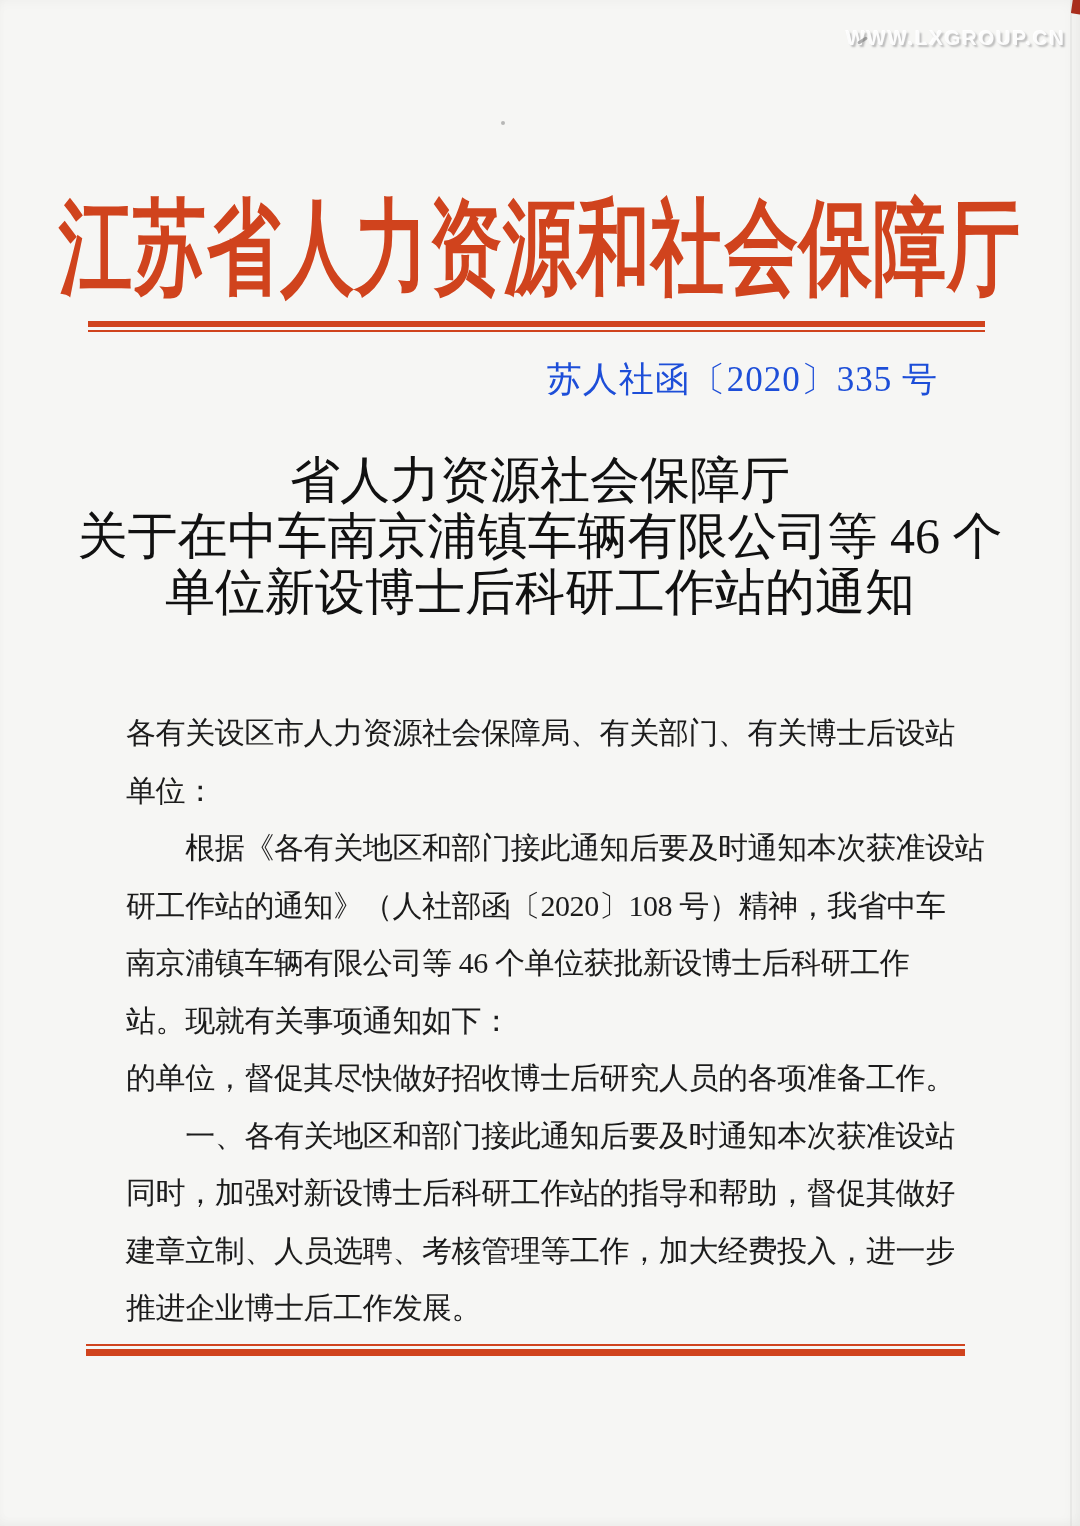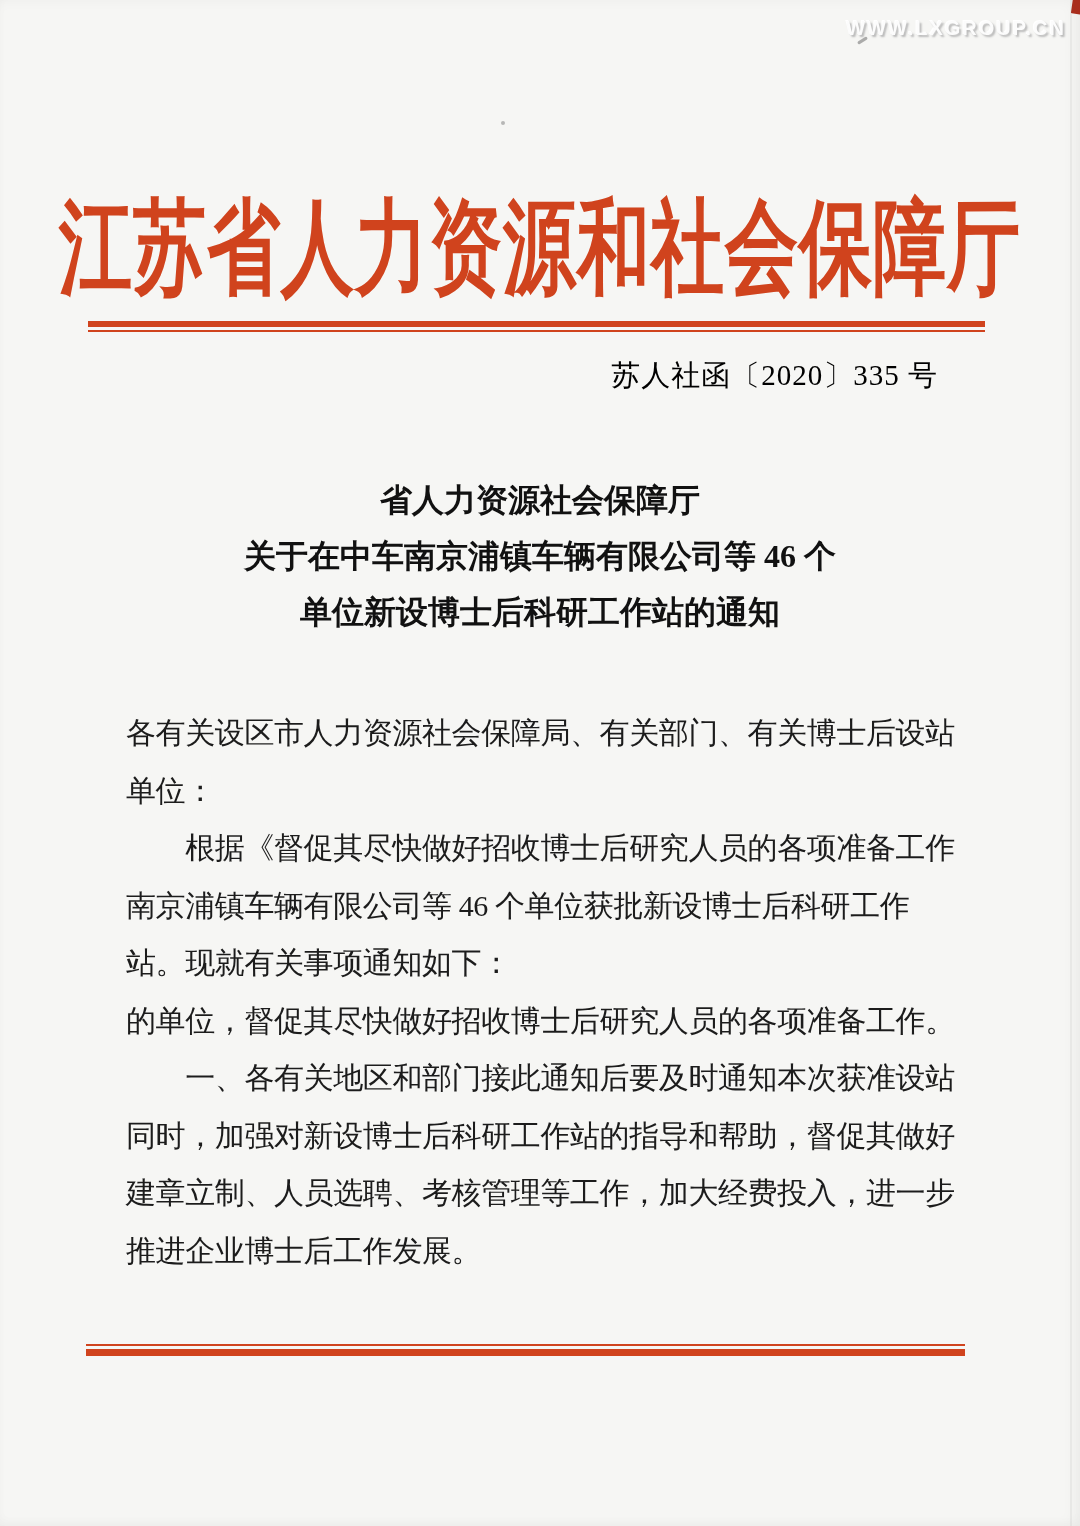--- a/index.html
+++ b/index.html
@@ -17,21 +17,21 @@
   }
   
   .watermark{
     position:absolute;top:12px;right:14px;text-align:right;
     font-family:"Liberation Sans","DejaVu Sans",sans-serif;font-weight:bold;
     color:#fcfcfc;
     text-shadow:2px 2px 2px #b9b9b9, -1px -1px 0 #ffffff, 0 0 1px #d8d8d8;
     user-select:none;
   }
   .watermark .company{font-size:37px;letter-spacing:3px;line-height:40px;}
-  .watermark .site{font-size:20px;letter-spacing:2px;line-height:24px;margin-top:4px;}
+  .watermark .site{font-size:20px;letter-spacing:2px;line-height:24px;margin-top:14px;}
   .corner-mark{
     position:absolute;top:-3px;right:-2px;width:10px;height:17px;
     background:#a92d1c;transform:rotate(8deg);border-radius:1px;
   }
   
   .speck-dash{
     position:absolute;top:39px;right:212px;width:11px;height:3px;
     background:rgba(110,110,110,0.55);transform:rotate(-32deg);border-radius:2px;
   }
   .speck-dot{
@@ -49,26 +49,26 @@
     letter-spacing:1px;line-height:73px;white-space:nowrap;
     transform:scaleY(1.42);transform-origin:center top;
   }
   .rule-top{position:absolute;top:321px;left:88px;width:897px;}
   .rule-top .thick{height:6px;background:var(--accent);}
   .rule-top .thin{height:2px;background:var(--accent);margin-top:3px;}
   
   .doc-number{
     position:absolute;top:356px;left:0;width:100%;
     text-align:right;padding-right:142px;
-    font-size:29px;color:#000000;letter-spacing:1px;white-space:nowrap;
+    font-size:35px;color:#1d4ed8;letter-spacing:1px;white-space:nowrap;
   }
   
   .doc-title{
-    position:absolute;top:472px;left:0;width:100%;text-align:center;
-    font-weight:bold;color:#111;font-size:32px;line-height:56px;white-space:nowrap;
+    position:absolute;top:452px;left:0;width:100%;text-align:center;
+    font-weight:normal;color:#111;font-size:50px;line-height:56px;white-space:nowrap;
   }
   
   .doc-body{
     position:absolute;top:704px;left:126px;width:830px;
     font-size:30px;line-height:57.5px;color:var(--ink);
     letter-spacing:-0.4px;white-space:nowrap;
   }
   
   .rule-bottom{position:absolute;top:1344px;left:86px;width:879px;}
   .rule-bottom .thin{height:2px;background:var(--accent);}
@@ -97,21 +97,22 @@
 
   <div class="doc-title">
     <div>省人力资源社会保障厅</div>
     <div>关于在中车南京浦镇车辆有限公司等 46 个</div>
     <div>单位新设博士后科研工作站的通知</div>
   </div>
 
   <div class="doc-body">
     <div>各有关设区市人力资源社会保障局、有关部门、有关博士后设站</div>
     <div>单位：</div>
-    <div>　　根据《督促其尽快做好招收博士后研究人员的各项准备工作</div>
+    <div>　　根据《各有关地区和部门接此通知后要及时通知本次获准设站</div>
+    <div>研工作站的通知》（人社部函〔2020〕108 号）精神，我省中车</div>
     <div>南京浦镇车辆有限公司等 46 个单位获批新设博士后科研工作</div>
     <div>站。现就有关事项通知如下：</div>
     <div>的单位，督促其尽快做好招收博士后研究人员的各项准备工作。</div>
     <div>　　一、各有关地区和部门接此通知后要及时通知本次获准设站</div>
     <div>同时，加强对新设博士后科研工作站的指导和帮助，督促其做好</div>
     <div>建章立制、人员选聘、考核管理等工作，加大经费投入，进一步</div>
     <div>推进企业博士后工作发展。</div>
   </div>
 
   <div class="rule-bottom">

